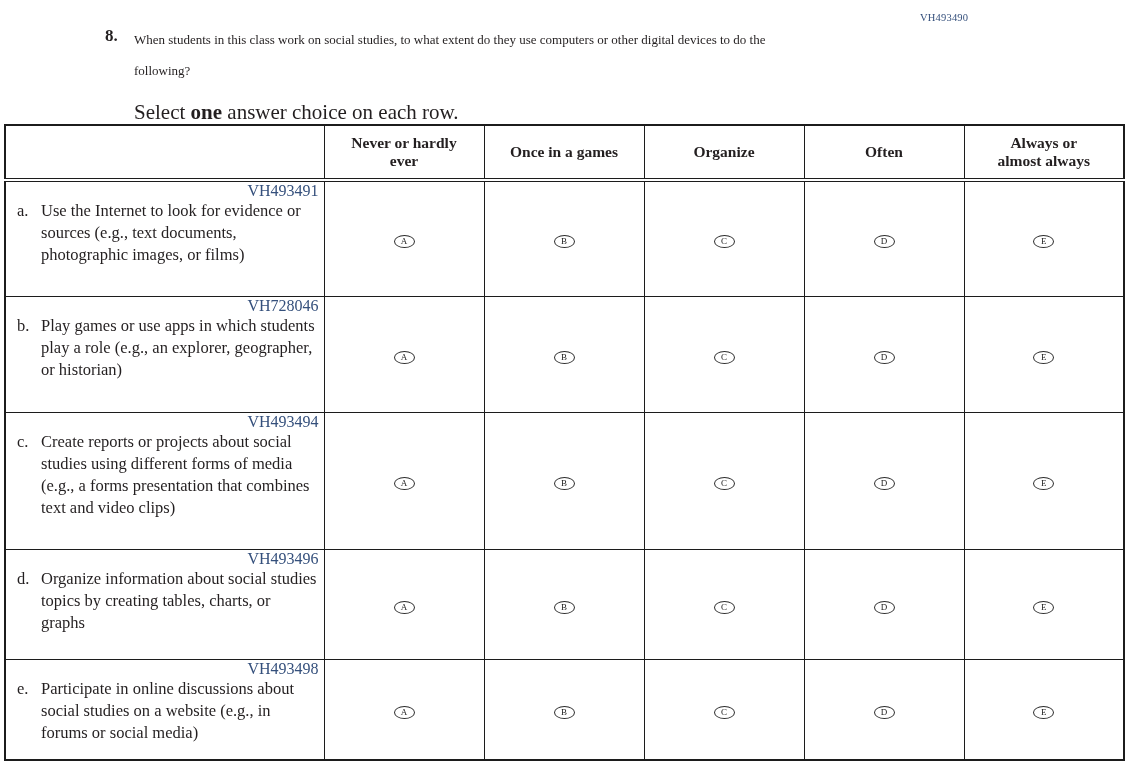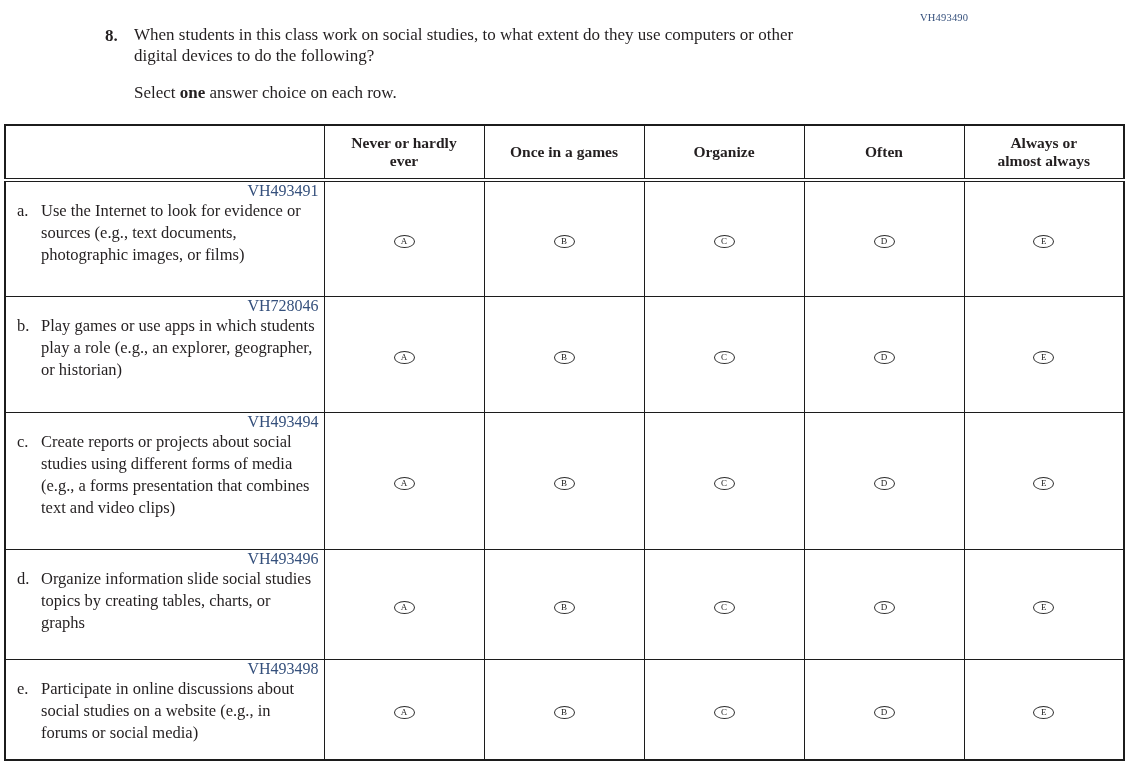--- a/index.html
+++ b/index.html
@@ -32,28 +32,28 @@
   }
   .q-row { display: flex; align-items: flex-start; }
   .q-number {
     font-weight: bold;
     font-size: 17px;
     line-height: 23px;
     width: 29px;
     flex: none;
   }
   .q-text {
-    font-size: 17px;
-    line-height: 21px;
+    font-size: 13px;
+    line-height: 31px;
     width: 672px;
   }
   .q-instruction {
     margin-top: 15px;
     margin-left: 29px;
-    font-size: 17px;
+    font-size: 21px;
     line-height: 23px;
   }
   .q-instruction .bold { font-weight: bold; }
 
   
   table.survey {
     position: absolute;
     top: 124px;
     left: 4px;
     width: 1119px;
@@ -191,21 +191,21 @@
         <td class="bubble-cell"><span class="bubble">B</span></td>
         <td class="bubble-cell"><span class="bubble">C</span></td>
         <td class="bubble-cell"><span class="bubble">D</span></td>
         <td class="bubble-cell"><span class="bubble">E</span></td>
       </tr>
       <tr class="row-d">
         <td class="item-cell">
           <div class="vh-code">VH493496</div>
           <div class="item">
             <span class="item-letter">d.</span>
-            <span class="item-text">Organize information slide social studies topics by creating tables, charts, or graphs</span>
+            <span class="item-text">Organize information about social studies topics by creating tables, charts, or graphs</span>
           </div>
         </td>
         <td class="bubble-cell"><span class="bubble">A</span></td>
         <td class="bubble-cell"><span class="bubble">B</span></td>
         <td class="bubble-cell"><span class="bubble">C</span></td>
         <td class="bubble-cell"><span class="bubble">D</span></td>
         <td class="bubble-cell"><span class="bubble">E</span></td>
       </tr>
       <tr class="row-e">
         <td class="item-cell">

